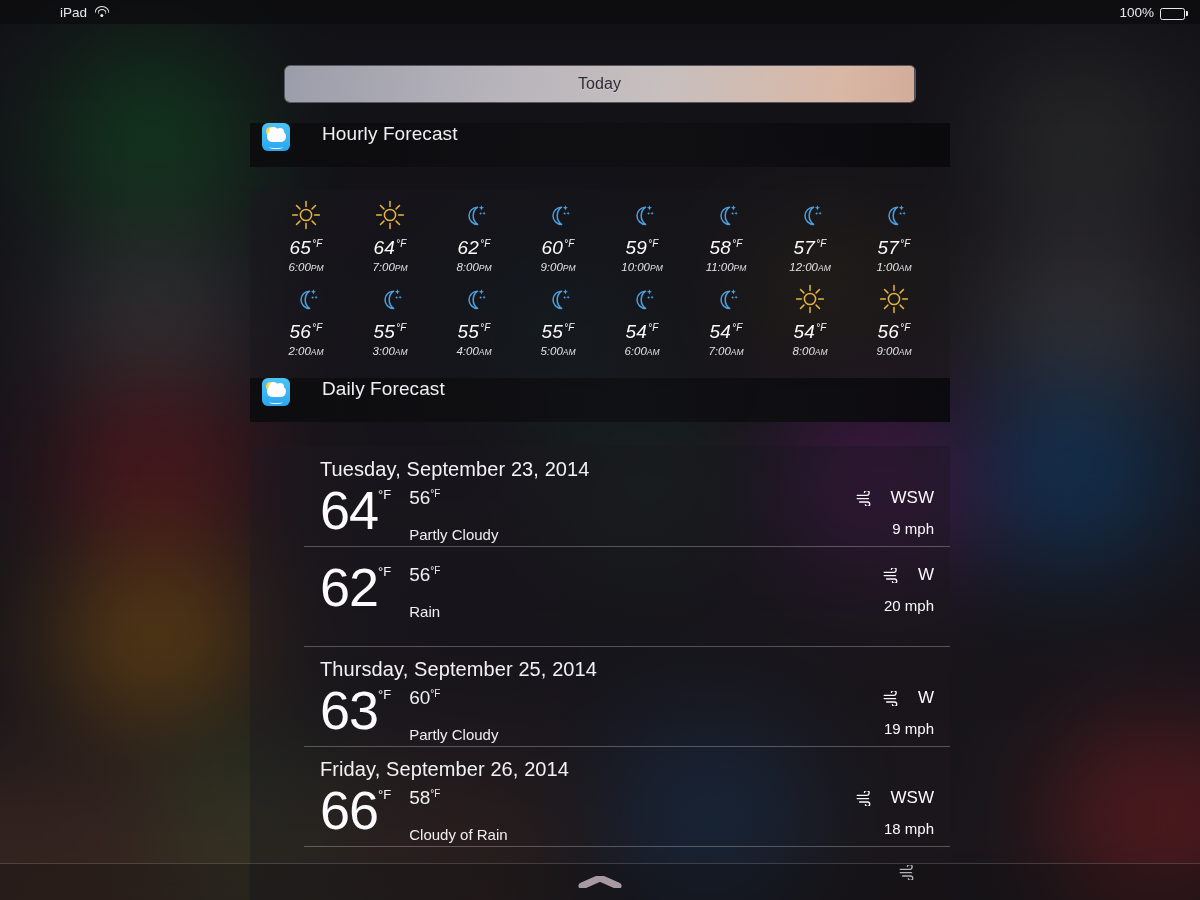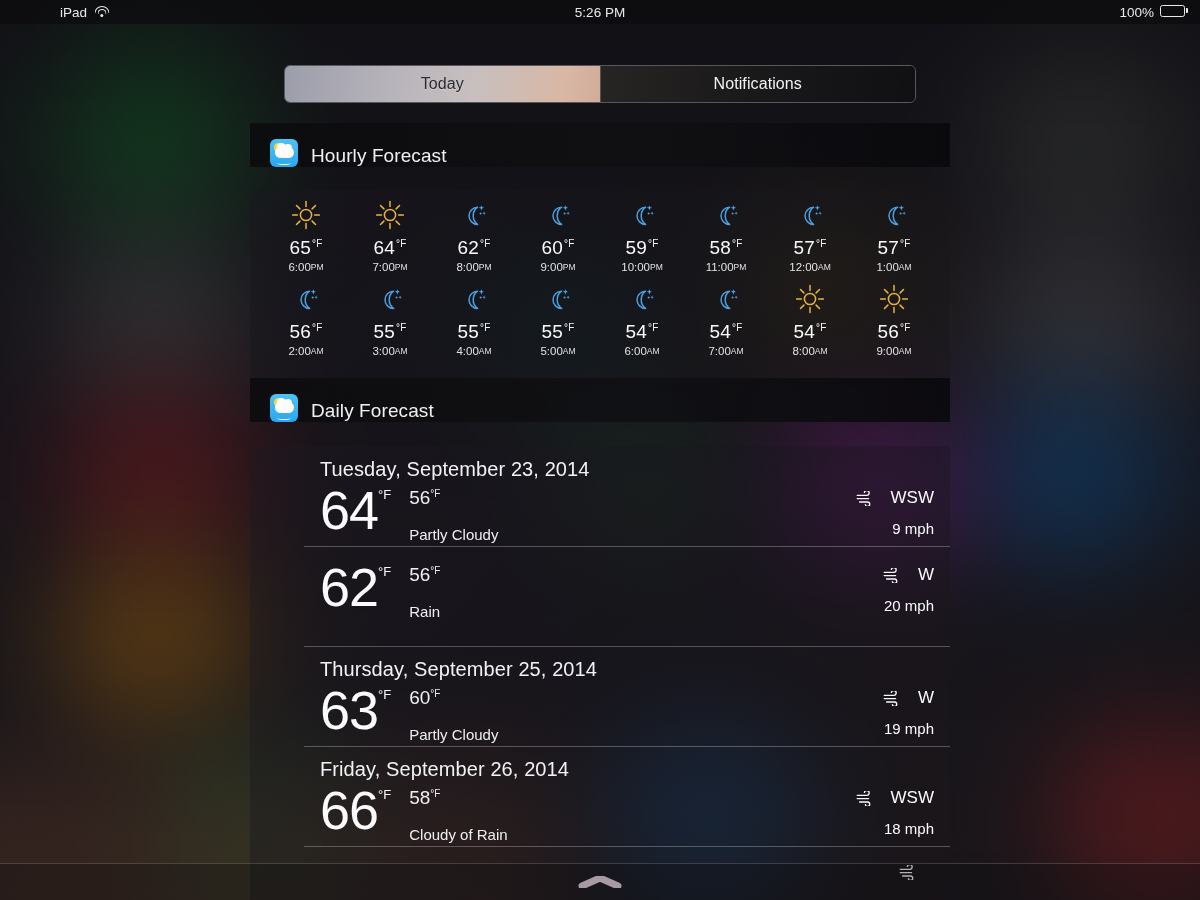--- a/index.html
+++ b/index.html
@@ -31,21 +31,21 @@
   
   #statusbar {
     position:absolute; top:0; left:0; right:0; height:24px;
     display:flex; align-items:center;
     padding:0 12px;
     font-size:13.5px; color:#e9e9ec;
     background:rgba(12,12,15,.80);
     z-index:30;
   }
   #statusbar .left { display:flex; align-items:center; gap:7px;padding-left:48px; }
-  #statusbar .right { margin-left:auto; display:flex; align-items:flex-start; gap:6px; }
+  #statusbar .right { margin-left:auto; display:flex; align-items:flex-end; gap:6px; }
   #statusbar .center {
     position:absolute; left:0; right:0; text-align:center;
     font-size:13.5px; pointer-events:none;
   }
   .wifi-icon { display:inline-block; width:15px; height:12px; position:relative; }
   .wifi-icon i {
     position:absolute; left:50%; transform:translateX(-50%);
     border:1.6px solid #e9e9ec; border-bottom:none;
     border-radius:50% 50% 0 0 / 100% 100% 0 0;
   }
@@ -100,21 +100,21 @@
       rgba(34,33,31,.78) 30%,
       rgba(22,22,24,.82) 70%,
       rgba(16,16,18,.85) 100%);
   }
   .seg-divider { width:1px; background:rgba(200,200,210,.35); }
 
   
   .widget-header {
     position:absolute; left:250px; width:700px; height:44px;
     background:linear-gradient(90deg, rgba(12,12,14,.92) 0%, rgba(16,16,19,.88) 55%, rgba(10,10,13,.93) 100%);
-    display:flex; align-items:flex-end; padding-left:20px; gap:13px;
+    display:flex; align-items:flex-start; padding-left:12px; gap:32px;
   }
   .app-icon {
     width:28px; height:28px; border-radius:6px;
     background:linear-gradient(180deg,#4cc3f5 0%,#2aa6ef 100%);
     position:relative; flex:none; overflow:hidden;
   }
   .app-icon .sun {
     position:absolute; left:4px; top:4px; width:9px; height:9px;
     border-radius:50%; background:#ffd64a;
   }
@@ -140,30 +140,31 @@
   
   #hourly-body {
     position:absolute; left:250px; top:166px; width:700px; height:196px;
     background:linear-gradient(135deg, rgba(26,24,30,.50) 0%, rgba(22,22,28,.46) 40%, rgba(26,24,26,.50) 100%);
   }
   .hour-row { display:flex; height:84px; padding:0 14px; }
   .hour-row.second { padding-top:0; }
   .hour-cell {
     flex:1; display:flex; flex-direction:column; align-items:center;
     padding-top:8px;
+    font-style:italic;
   }
   .hour-icon { height:34px; display:flex; align-items:center; justify-content:center; }
   .hour-temp {
     font-size:19px; color:#fafafa; margin-top:5px; letter-spacing:.2px;
     display:flex; align-items:flex-start;
   }
   .hour-temp .unit { font-size:10px; margin-top:1px; margin-left:1px; }
   .hour-time {
     font-size:11.5px; color:#e2e2e6; margin-top:2px;
-    display:flex; align-items:center;
+    display:flex; align-items:flex-end;
   }
   .hour-time .mer { font-size:8.5px; margin-top:.5px; }
 
   
   #daily-body {
     position:absolute; left:250px; top:422px; width:700px; bottom:0;
     background:linear-gradient(140deg, rgba(30,26,34,.42) 0%, rgba(24,22,30,.40) 45%, rgba(30,24,26,.42) 100%);
     overflow:hidden;
   }
   .day-row {
@@ -230,36 +231,34 @@
 
 <div id="statusbar">
   <div class="left">
     <span>iPad</span>
     <span class="wifi-icon">
       <i class="a"></i>
         <i class="b"></i>
         <i class="c"></i>
     </span>
   </div>
-  <div class="center">5:26 PM</div>
   <div class="right">
     <span>100%</span>
     <span class="battery">
       <span class="shell"><span class="fill"></span></span>
         <span class="nub"></span>
     </span>
   </div>
 </div>
 
 <div id="content">
 
   <div id="segmented">
     <div class="seg selected">Today</div>
     <div class="seg-divider"></div>
-    <div class="seg unselected">Notifications</div>
   </div>
 
   <div class="widget-header" style="top:99px;">
     <span class="app-icon">
       <span class="sun"></span>
         <span class="cloud"></span>
         <span class="water"></span>
     </span>
     <span class="widget-title">Hourly Forecast</span>
   </div>

